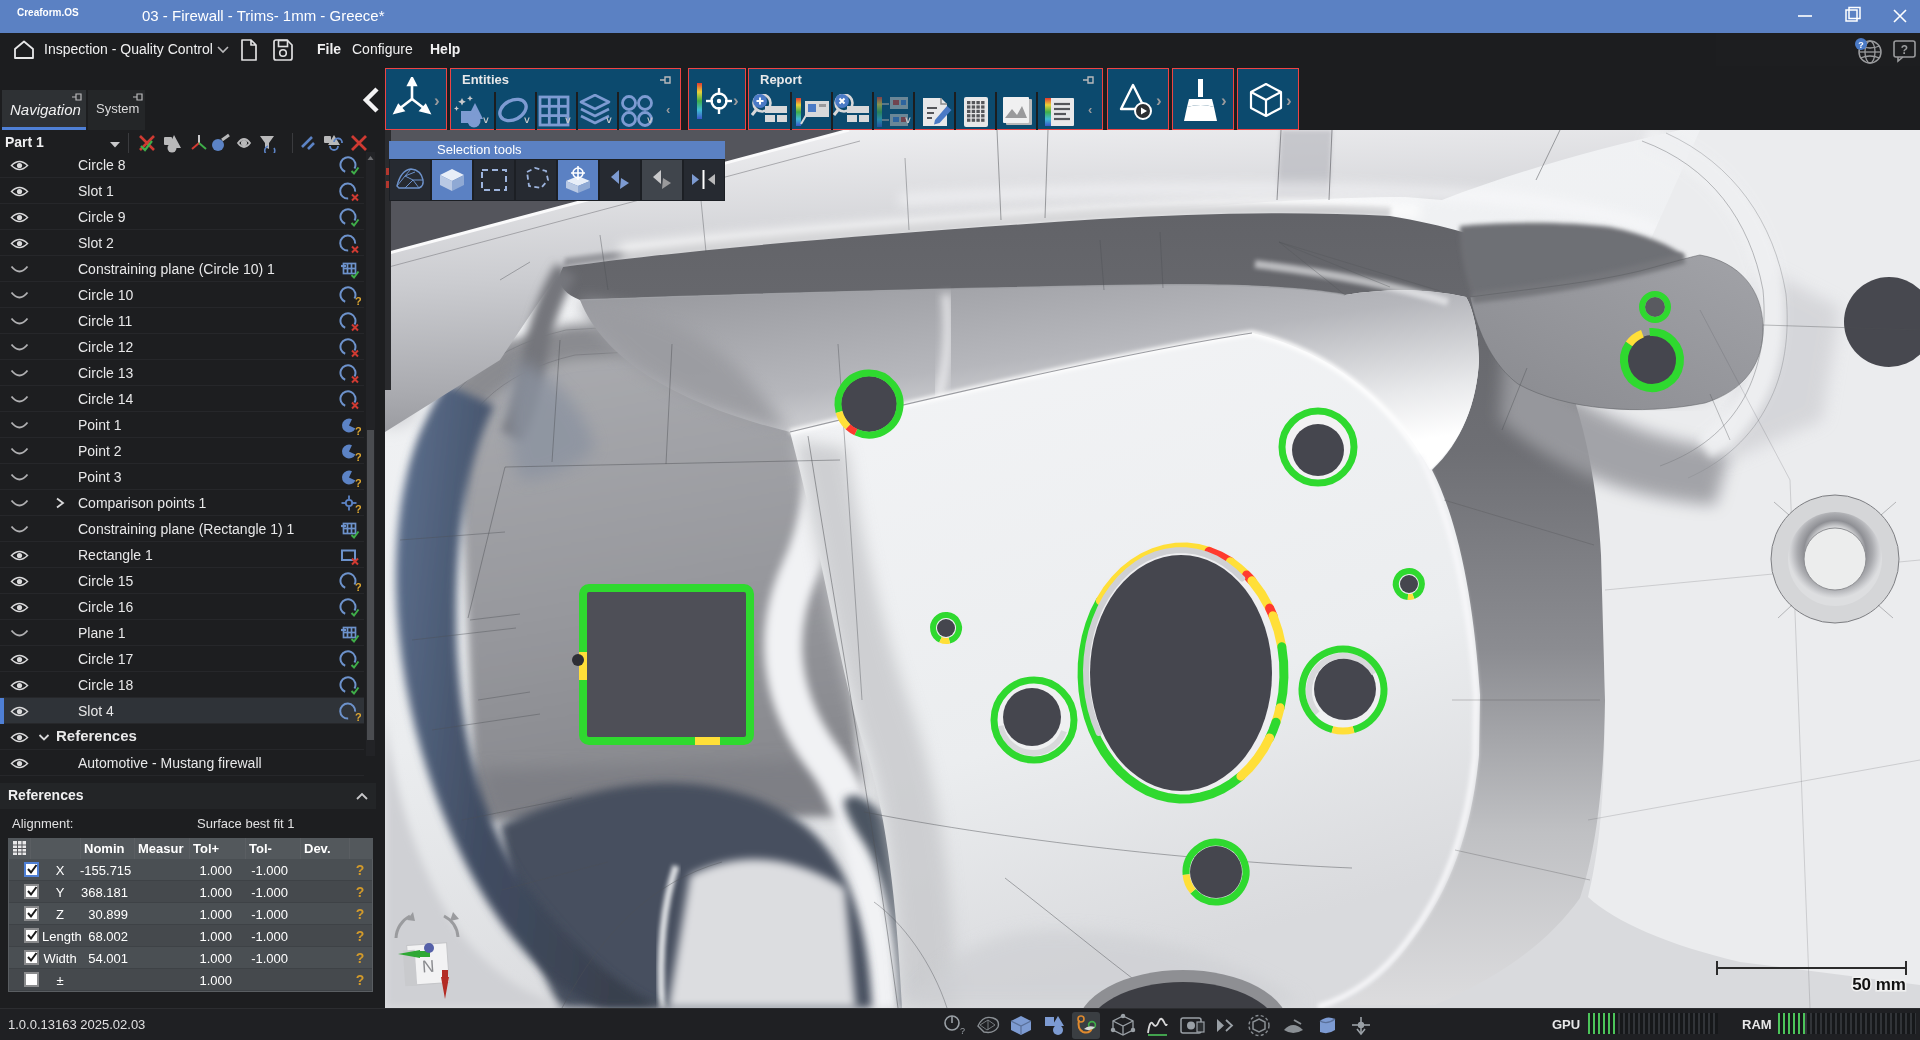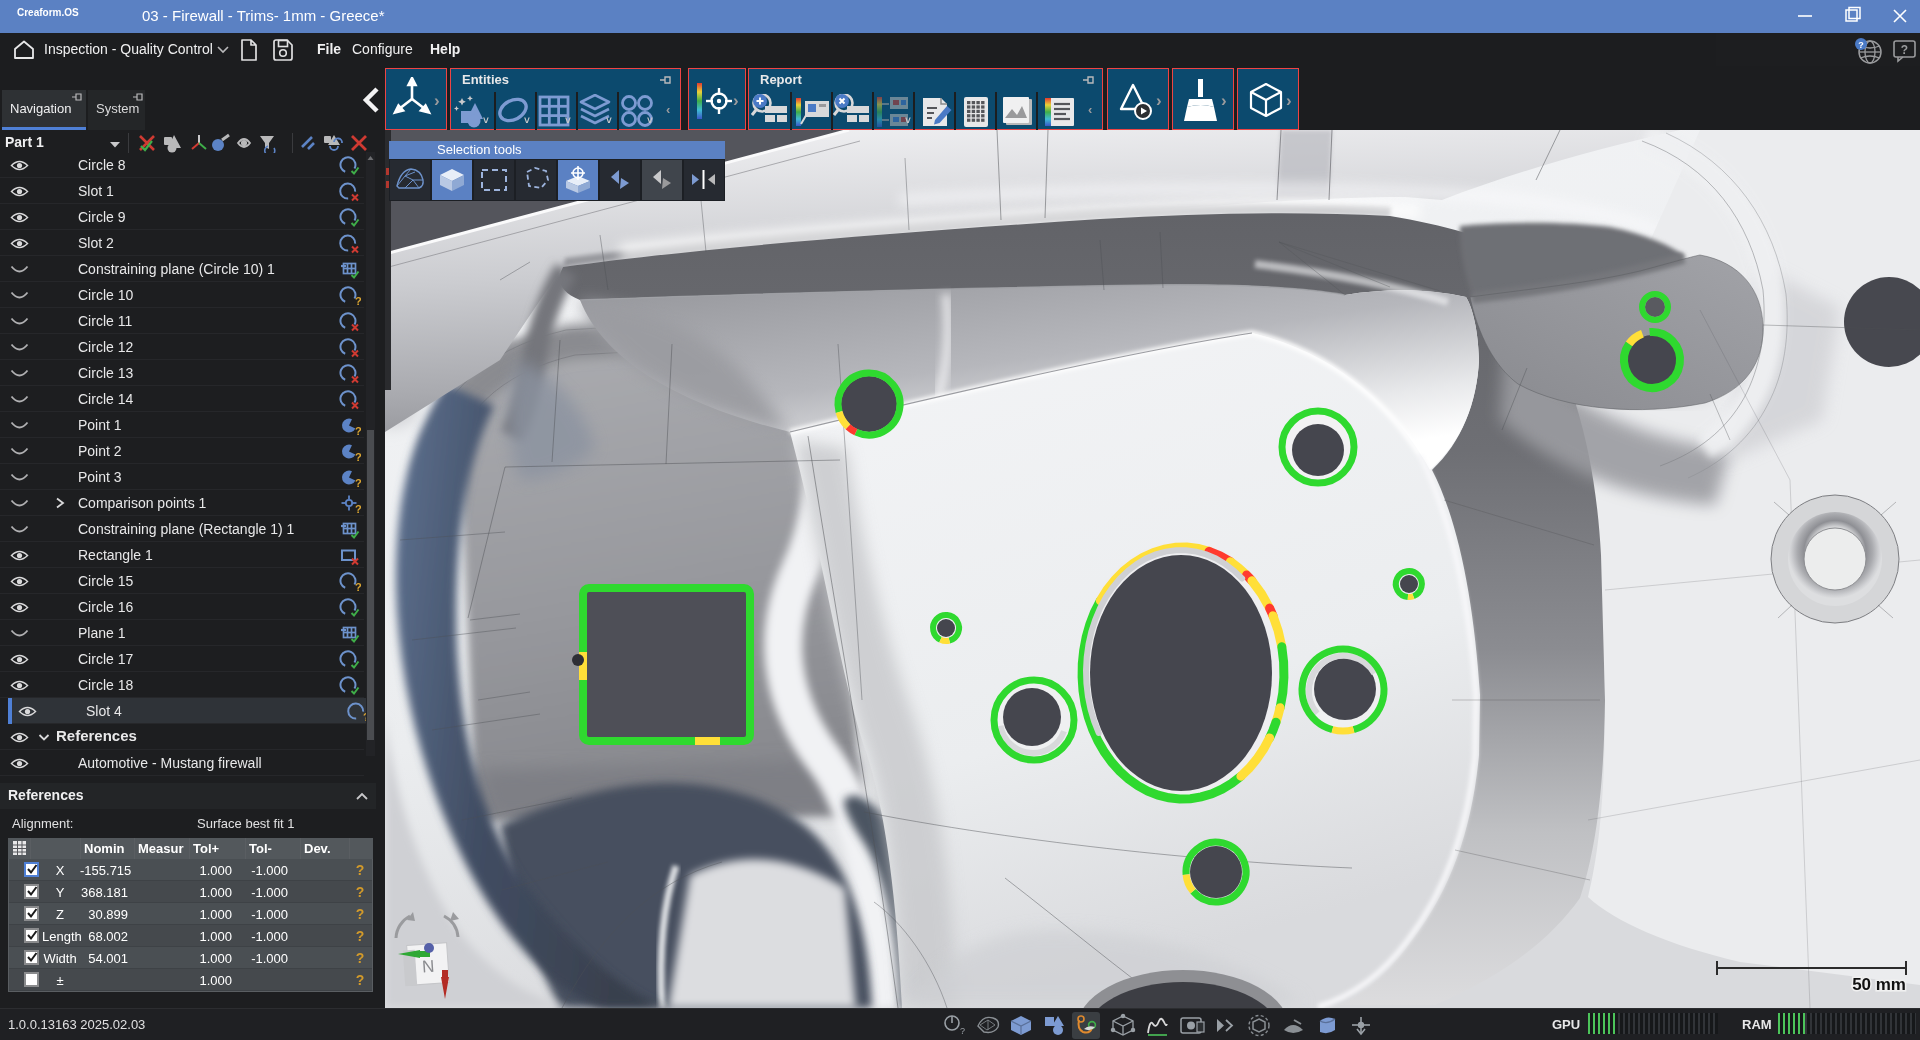--- a/index.html
+++ b/index.html
@@ -287,21 +287,21 @@
   <path d="M19 3 L34 11 L34 27 L19 35 L4 27 L4 11 Z"></path>
   <path d="M4 11 L19 19 L34 11 M19 19 L19 35"></path>
  </g>
 </svg>
 <div class="abs gchev" style="left:48px;top:22px;font-size:17px;">›</div>
 </div>
 </div>
 <div id="leftpanel" class="abs">
 <div class="abs" style="left:2px;top:-40px;width:84px;height:40px;background:#2e3134;"></div>
 <div class="abs" style="left:88px;top:-40px;width:57px;height:40px;background:#242628;"></div>
-<div class="abs" style="left:10px;top:-29px;font-size:13px;color:#f0f0f1;">Navigation</div>
+<div class="abs" style="left:10px;top:-29px;font-size:15px;color:#f0f0f1;font-style:italic;">Navigation</div>
 <div class="abs" style="left:96px;top:-29px;font-size:13px;color:#d9d9da;">System</div>
 <svg class="abs" style="left:71px;top:-38px" width="12" height="10">
       <path d="M1 5 L5 5 M5 2 L5 8 L10 8 L10 2 Z" stroke="#b9b9bb" stroke-width="1.2" fill="none"></path>
     </svg>
 <svg class="abs" style="left:132px;top:-38px" width="12" height="10">
       <path d="M1 5 L5 5 M5 2 L5 8 L10 8 L10 2 Z" stroke="#b9b9bb" stroke-width="1.2" fill="none"></path>
     </svg>
 <div class="abs" style="left:2px;top:-3px;width:84px;height:3px;background:#4f80d6;"></div>
 
 <div class="abs" style="left:5px;top:4px;font-size:14px;font-weight:bold;color:#f0f0f1;">Part 1</div>
@@ -581,21 +581,21 @@
       <svg class="abs" style="left:10px;top:7px" width="19" height="13" viewBox="0 0 19 13">
         <path d="M1.5 6.5 Q9.5 -1.5 17.5 6.5 Q9.5 14.5 1.5 6.5 Z" fill="none" stroke="#d9d9da" stroke-width="1.5"></path>
         <circle cx="9.5" cy="6.5" r="2.6" fill="#d9d9da"></circle>
       </svg>
       <span class="lbl">Circle 18</span>
       <svg class="abs ticon" width="22" height="20" viewBox="0 0 22 20">
         <path d="M15.5 12.5 A7.5 7.5 0 1 0 6.2 15.8" fill="none" stroke="#6d92cb" stroke-width="2"></path>
         <path d="M12.5 15 L15 17.5 L19.5 11.5" stroke="#3fae49" stroke-width="2" fill="none"></path>
       </svg>
     </div>
-<div class="trow" style="top:568px;background:#2f3338;margin-left:8px;">
+<div class="trow" style="top:568px;background:#2f3338;">
       <div class="abs" style="left:0;top:0;width:4px;height:26px;background:#4f80d6;"></div>
       <svg class="abs" style="left:10px;top:7px" width="19" height="13" viewBox="0 0 19 13">
         <path d="M1.5 6.5 Q9.5 -1.5 17.5 6.5 Q9.5 14.5 1.5 6.5 Z" fill="none" stroke="#d9d9da" stroke-width="1.5"></path>
         <circle cx="9.5" cy="6.5" r="2.6" fill="#d9d9da"></circle>
       </svg>
       <span class="lbl">Slot 4</span>
       <svg class="abs ticon" width="22" height="20" viewBox="0 0 22 20">
         <path d="M15.5 12.5 A7.5 7.5 0 1 0 6.2 15.8" fill="none" stroke="#6d92cb" stroke-width="2" transform="rotate(-25 9.5 9.5)"></path>
         <text x="16" y="19" font-size="11" font-weight="bold" fill="#dca632">?</text>
       </svg>

